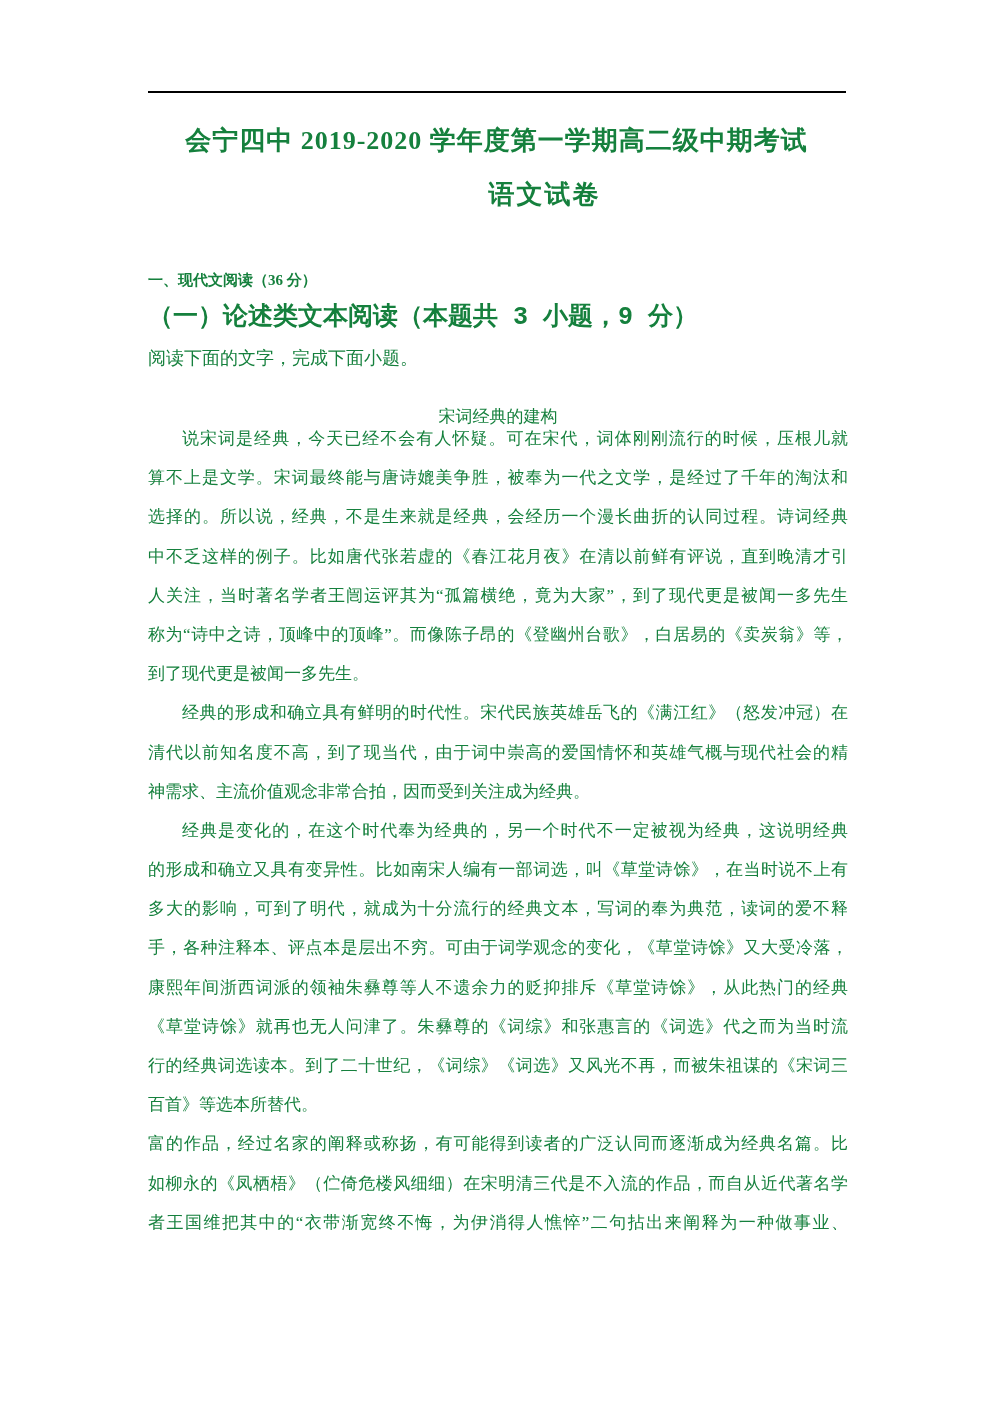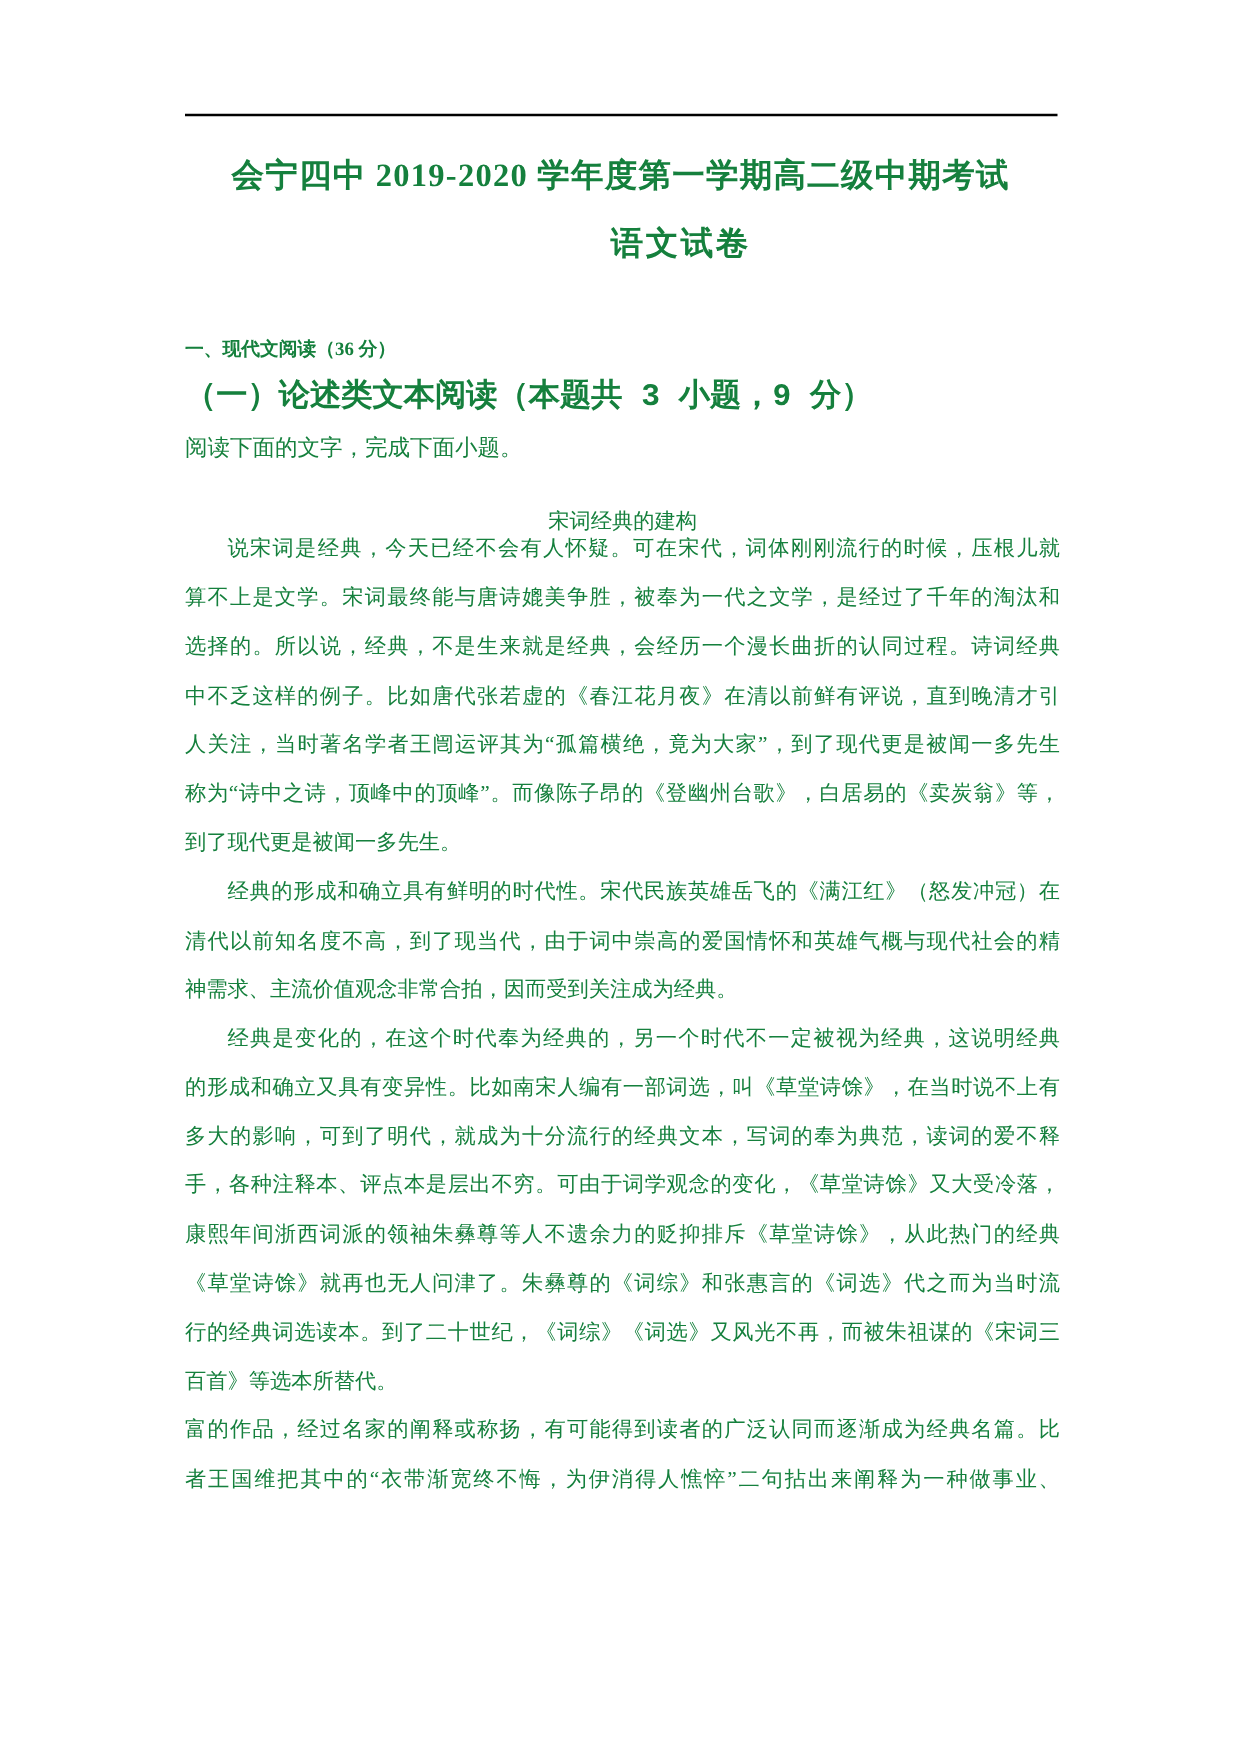--- a/index.html
+++ b/index.html
@@ -151,16 +151,17 @@
     <div class="line pend">神需求、主流价值观念非常合拍，因而受到关注成为经典。</div>
     <div class="line indent">经典是变化的，在这个时代奉为经典的，另一个时代不一定被视为经典，这说明经典</div>
     <div class="line">的形成和确立又具有变异性。比如南宋人编有一部词选，叫《草堂诗馀》，在当时说不上有</div>
     <div class="line">多大的影响，可到了明代，就成为十分流行的经典文本，写词的奉为典范，读词的爱不释</div>
     <div class="line">手，各种注释本、评点本是层出不穷。可由于词学观念的变化，《草堂诗馀》又大受冷落，</div>
     <div class="line">康熙年间浙西词派的领袖朱彝尊等人不遗余力的贬抑排斥《草堂诗馀》，从此热门的经典</div>
     <div class="line">《草堂诗馀》就再也无人问津了。朱彝尊的《词综》和张惠言的《词选》代之而为当时流</div>
     <div class="line">行的经典词选读本。到了二十世纪，《词综》《词选》又风光不再，而被朱祖谋的《宋词三</div>
     <div class="line pend">百首》等选本所替代。</div>
     <div class="line">富的作品，经过名家的阐释或称扬，有可能得到读者的广泛认同而逐渐成为经典名篇。比</div>
+    <div class="line">如柳永的《凤栖梧》（伫倚危楼风细细）在宋明清三代是不入流的作品，而自从近代著名学</div>
     <div class="line">者王国维把其中的“衣带渐宽终不悔，为伊消得人憔悴”二句拈出来阐释为一种做事业、</div>
   </div>
 
 </div>
 
 </body></html>

